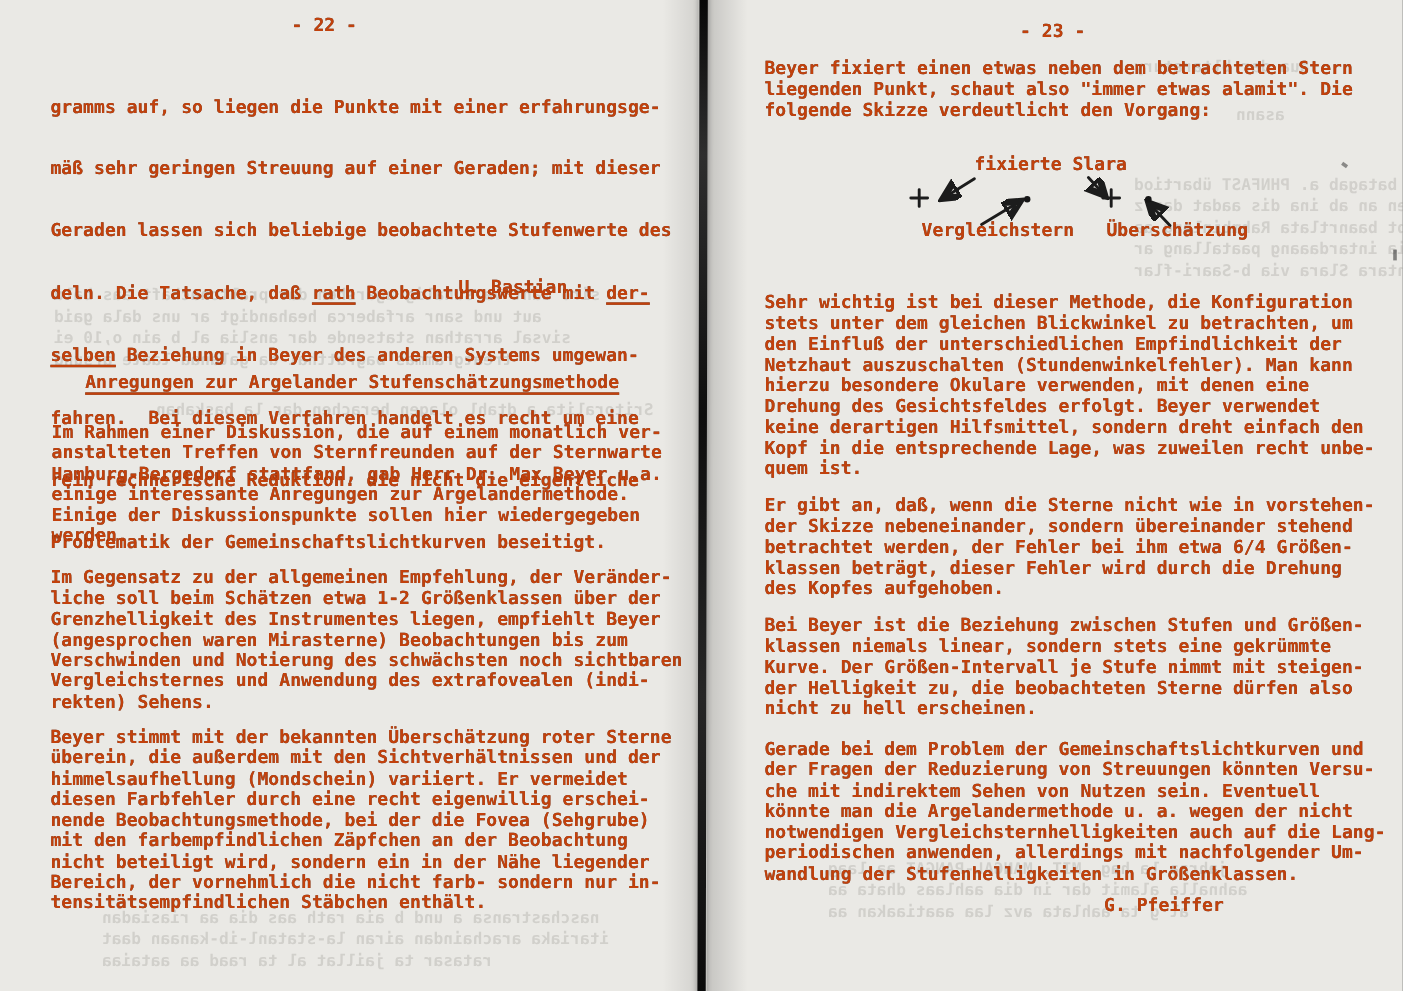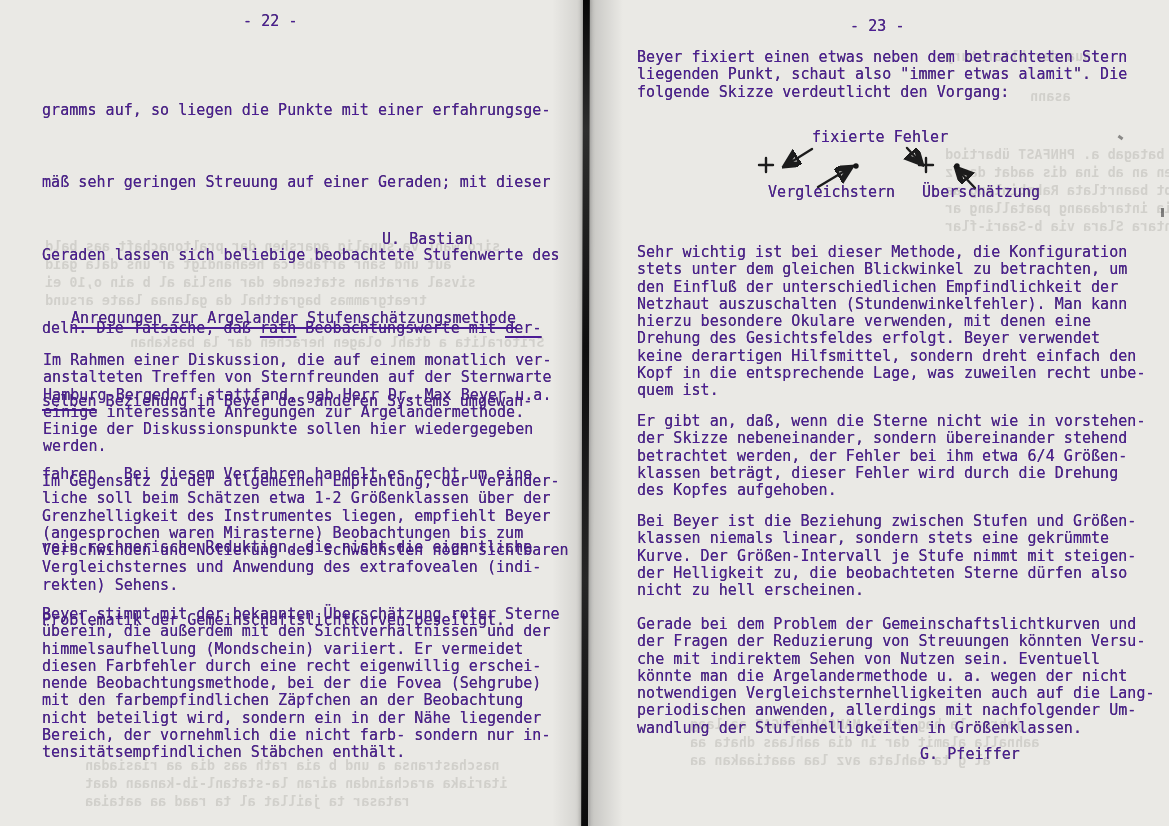--- a/index.html
+++ b/index.html
@@ -1,23 +1,23 @@
 <!DOCTYPE html>
 <html><head>
 <meta charset="utf-8">
 <style>
   html,body{margin:0;padding:0;background:#6f6f6f;}
   .scan{position:relative;width:1169px;height:826px;overflow:hidden;
         background:linear-gradient(90deg,#e7e6e2 0%,#eae9e5 46%,#e3e2de 49%,#e9e8e4 53%,#edecе8 78%,#eae9e5 100%);
         background-color:#eae9e5;
         font-family:"DejaVu Sans Mono","Liberation Mono",monospace;color:#1b1b1b;}
-  .tw{position:absolute;font-size:15px;font-weight:400;line-height:17.3px;
-      white-space:pre;letter-spacing:.05px;color:#4c1d95;
+  .tw{position:absolute;font-size:15px;font-weight:700;line-height:17.3px;
+      white-space:pre;letter-spacing:.05px;color:#c2410c;
       text-shadow:0 0 .5px rgba(25,25,25,.75);}
-  .ln{height:17.3px;margin-top:21px;}
+  .ln{height:17.3px;}
   .u{text-decoration:underline;text-decoration-thickness:1.5px;text-underline-offset:2.5px;}
   .heading{text-decoration:underline;text-decoration-thickness:1.5px;text-underline-offset:4px;}
   .ghost{position:absolute;font-size:13.5px;font-weight:700;white-space:pre;
          color:#4a463f;opacity:.15;filter:blur(.6px);transform:scaleX(-1);line-height:17px;}
   .gutter{position:absolute;left:582px;top:-4px;width:7px;height:834px;border-radius:3px;
           background:linear-gradient(180deg,#060606,#2e2e2e 16%,#0e0e0e 42%,#262626 70%,#0a0a0a 100%);
           transform:rotate(.12deg);box-shadow:0 0 4px 1px rgba(0,0,0,.25);}
   .gutter-shadow-l{position:absolute;left:552px;top:0;width:30px;height:826px;
           background:linear-gradient(90deg,rgba(0,0,0,0),rgba(0,0,0,.10));}
   .gutter-shadow-r{position:absolute;left:589px;top:0;width:34px;height:826px;
@@ -92,21 +92,21 @@
 nicht beteiligt wird, sondern ein in der Nähe liegender
 Bereich, der vornehmlich die nicht farb- sondern nur in-
 tensitätsempfindlichen Stäbchen enthält.</div>
 
   <div class="tw" style="left:850px;top:18px">- 23 -</div>
 
   <div class="tw" style="left:637px;top:49px">Beyer fixiert einen etwas neben dem betrachteten Stern
 liegenden Punkt, schaut also "immer etwas alamit". Die
 folgende Skizze verdeutlicht den Vorgang:</div>
 
-  <div class="tw" style="left:812px;top:129px">fixierte Fehler</div>
+  <div class="tw" style="left:812px;top:129px">fixierte Slara</div>
   <svg class="sketch-svg" width="360" height="95" aria-hidden="true">
     <defs>
       <marker id="ah" markerWidth="8" markerHeight="8" refX="5" refY="3" orient="auto">
         <path d="M0,0 L6,3 L0,6 Z" fill="#1c1c1c" stroke="none"></path>
       </marker>
     </defs>
     <line x1="72" y1="24" x2="48" y2="39" marker-end="url(#ah)"></line>
     <line x1="167" y1="23" x2="179" y2="36" marker-end="url(#ah)"></line>
     <line x1="78" y1="62" x2="108" y2="44" marker-end="url(#ah)"></line>
     <line x1="235" y1="63" x2="219" y2="46" marker-end="url(#ah)"></line>

